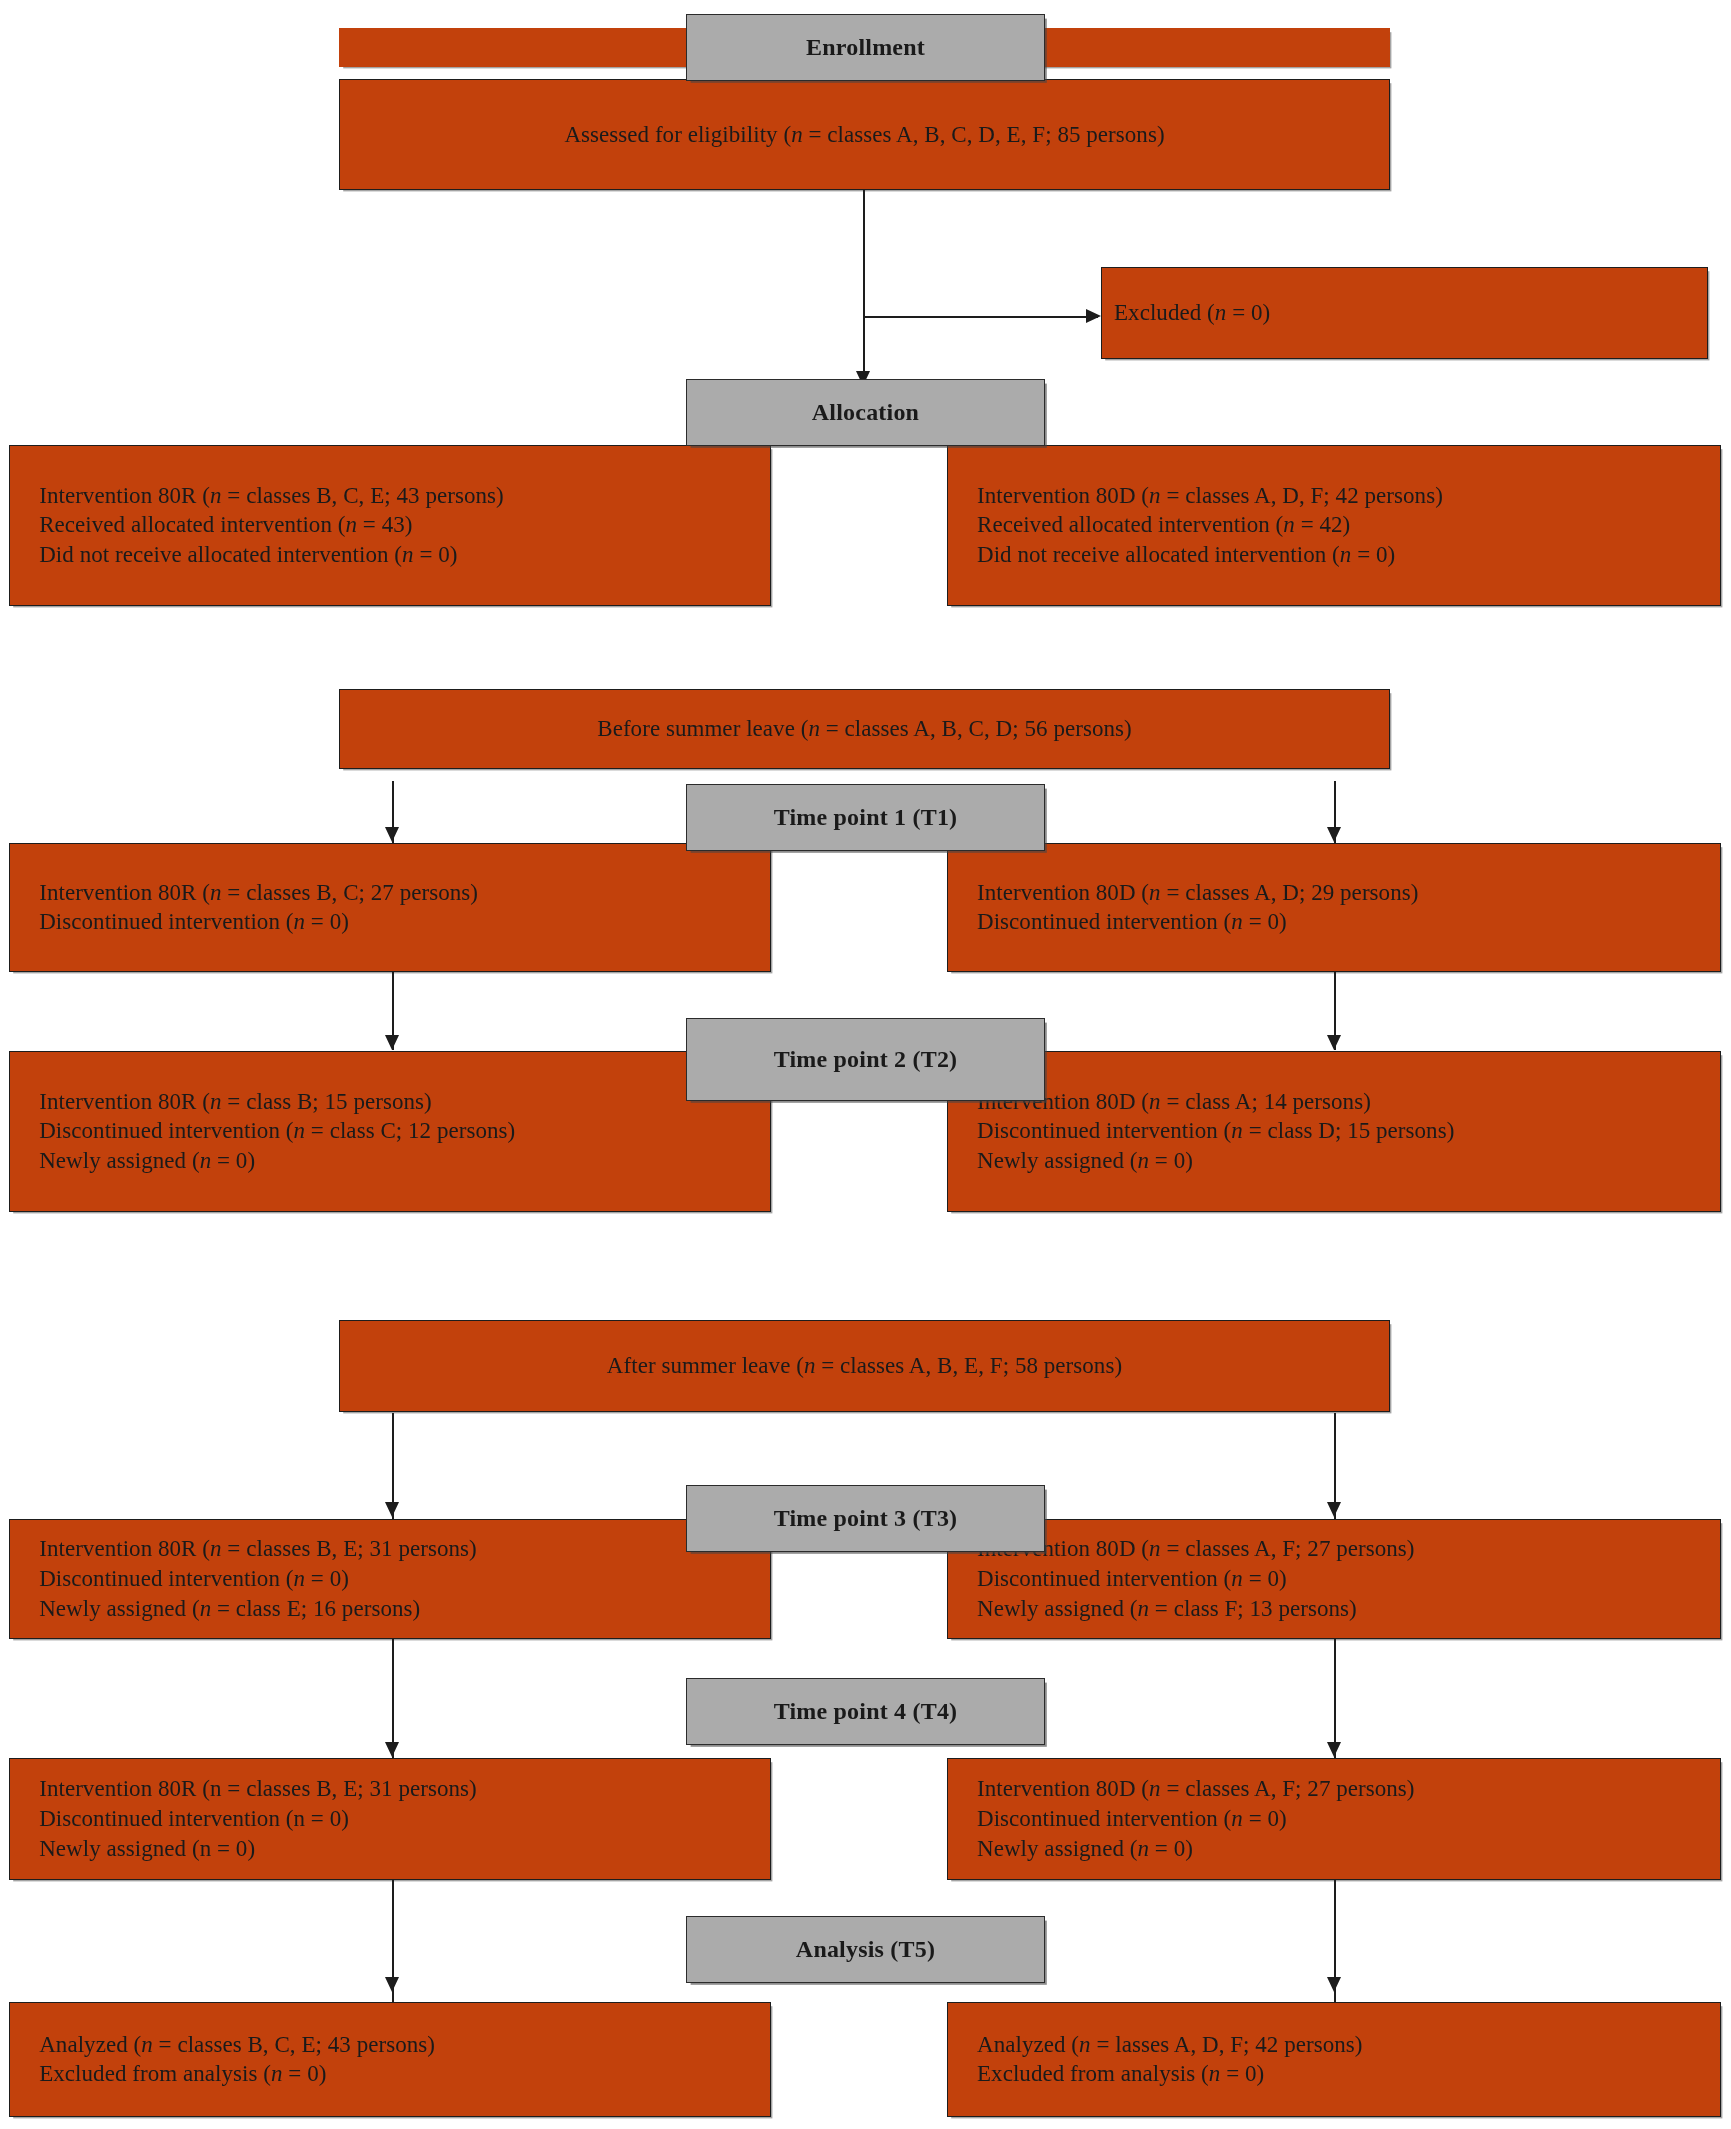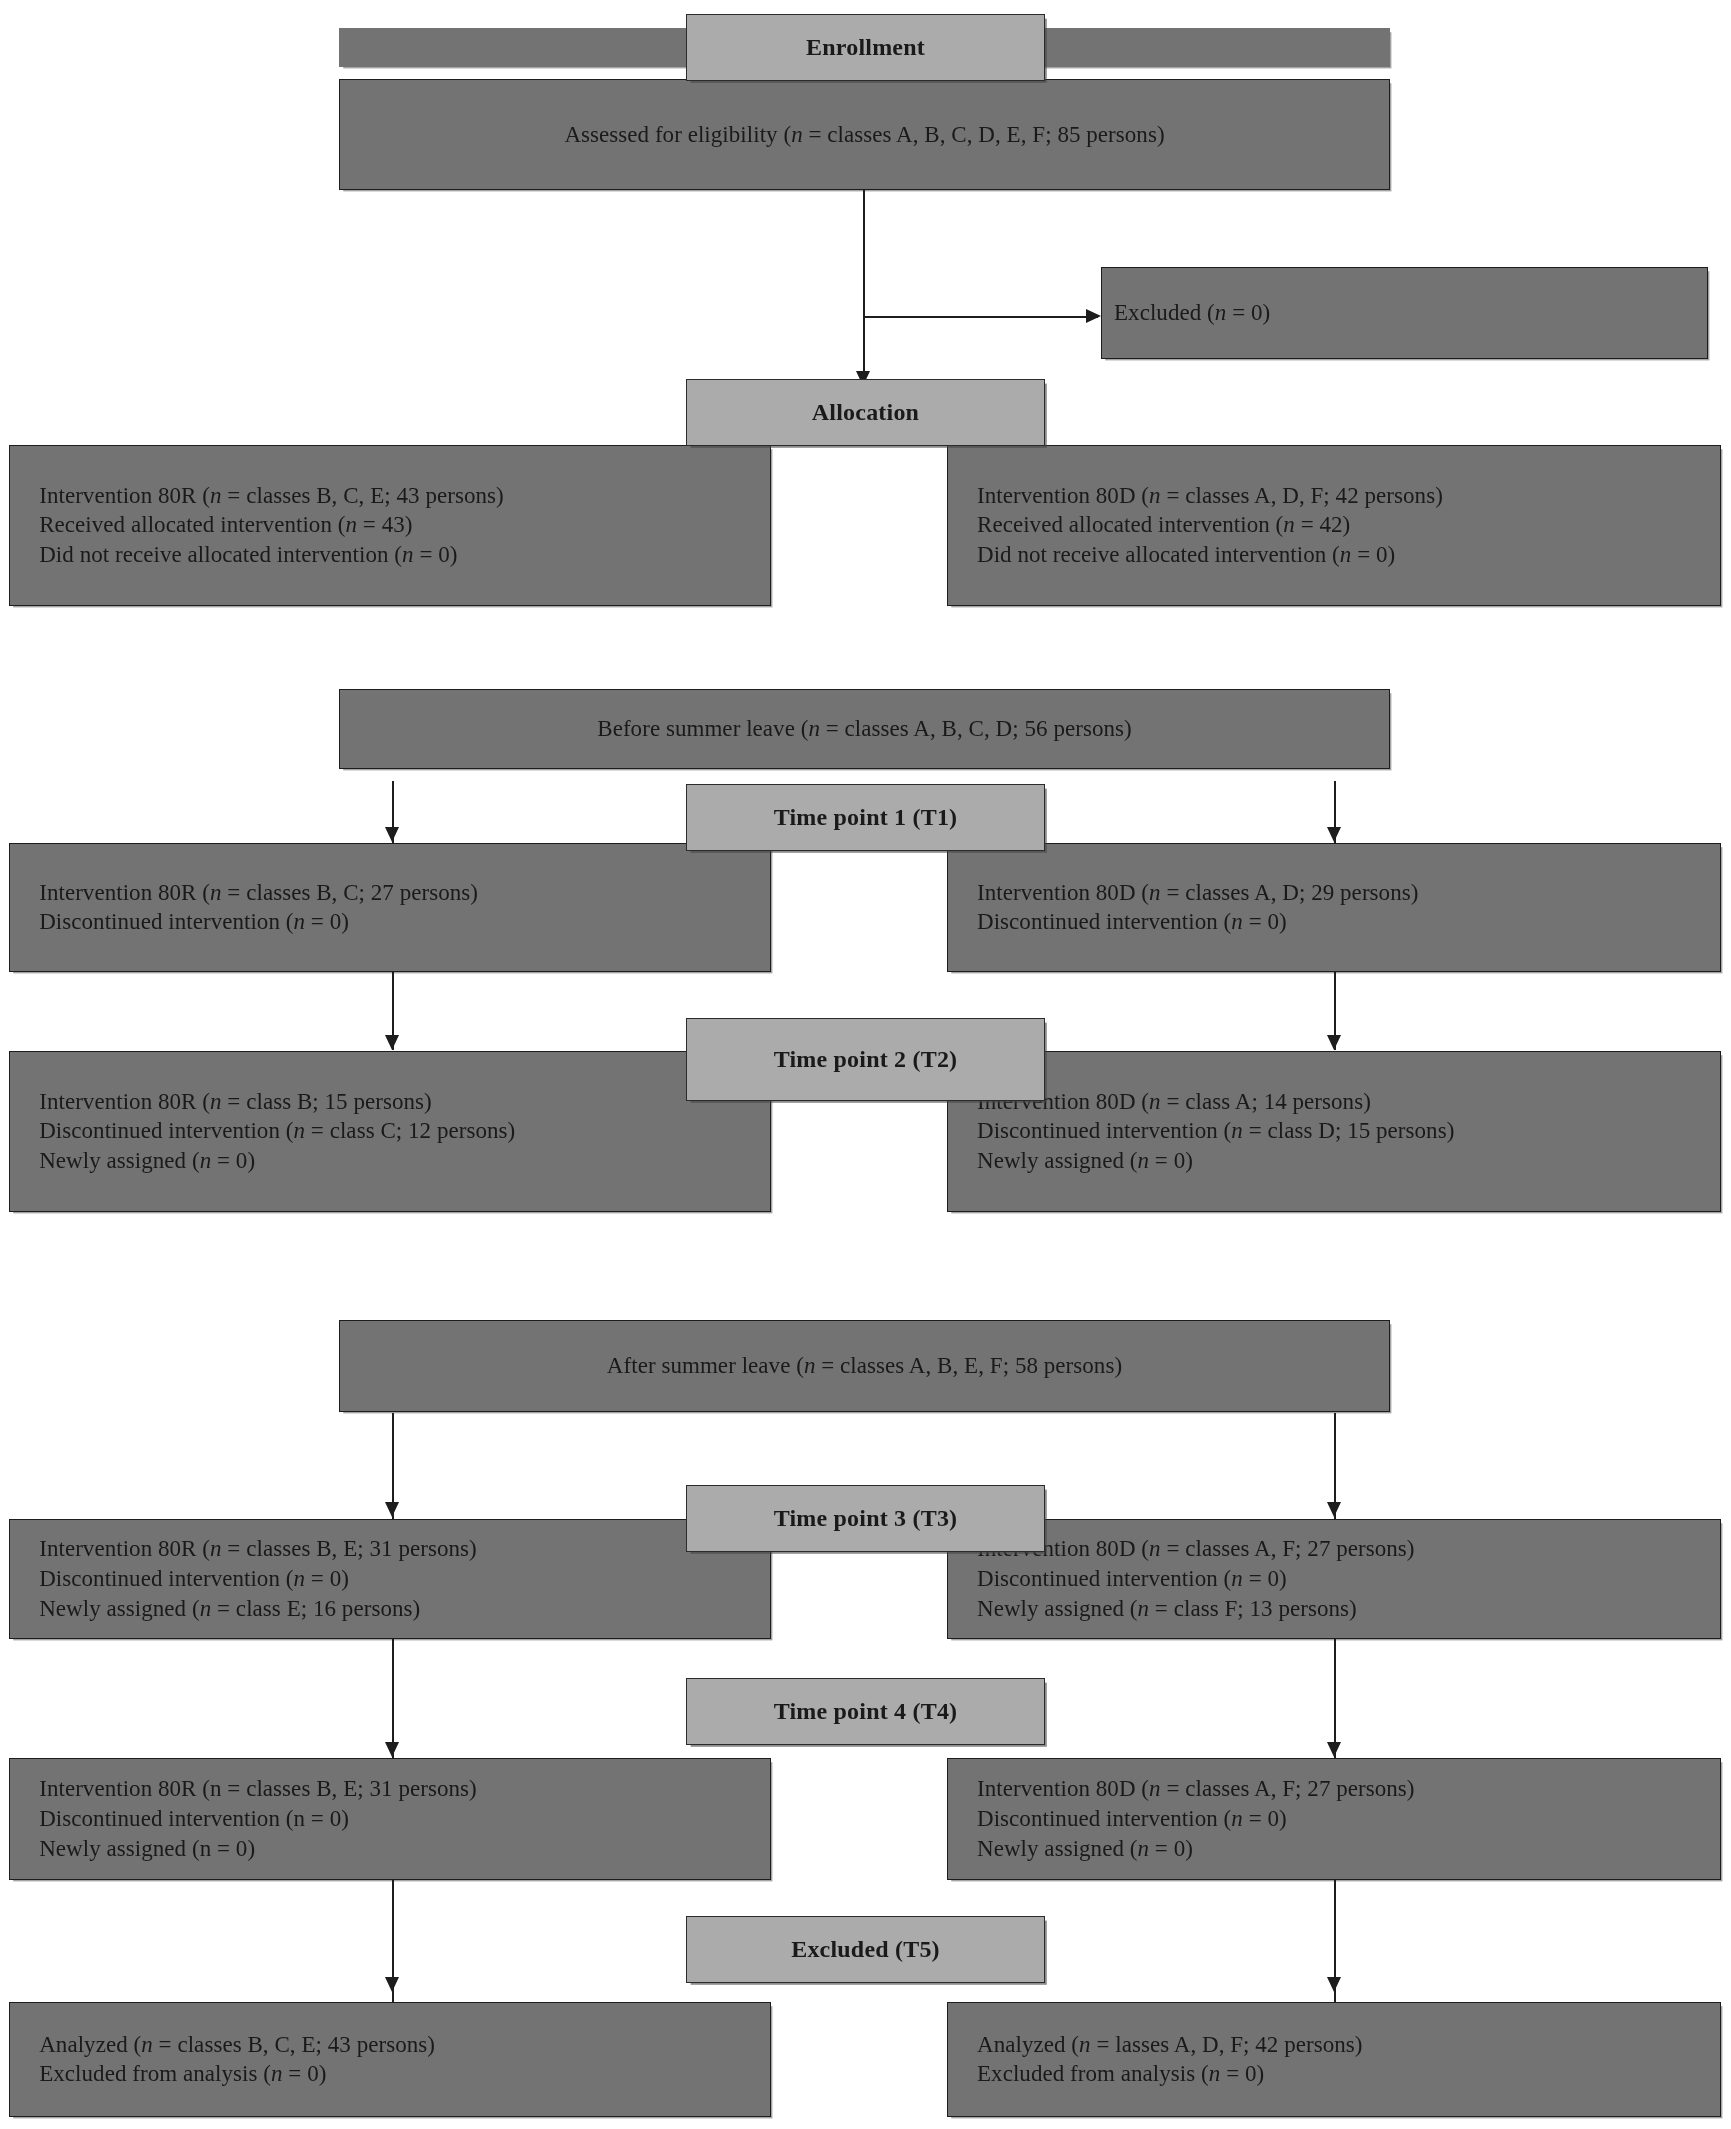--- a/index.html
+++ b/index.html
@@ -20,21 +20,21 @@
     height: 2129px;
     background: #ffffff;
     overflow: hidden;
   }
 
   
   .box {
     position: absolute;
     box-sizing: border-box;
     border: 1.4px solid #1d1d1d;
-    background: #737373;
+    background: #c2410c;
     box-shadow: 2.8px 2.8px 0 -1.4px rgba(90,90,90,0.55);
   }
   .box .lines {
     position: absolute;
     left: 0; right: 0;
     top: 50%;
     transform: translateY(-50%);
     padding: 0 12px;
   }
   .box.pad-left .lines { padding-left: 29px; }
@@ -280,17 +280,17 @@
   </div>
 
   <div class="box pad-left" style="left:947px; top:2002px; width:774px; height:115px;">
     <div class="lines">
       <div class="ln"><span>Analyzed (</span><span class="it">n</span><span> = lasses A, D, F; 42 persons)</span></div>
       <div class="ln"><span>Excluded from analysis (</span><span class="it">n</span><span> = 0)</span></div>
     </div>
   </div>
 
   <div class="pill" style="left:686px; top:1916px; width:359px; height:67px;">
-    <span>Excluded (T5)</span>
+    <span>Analysis (T5)</span>
   </div>
 
 </div>
 
 
 </body></html>

